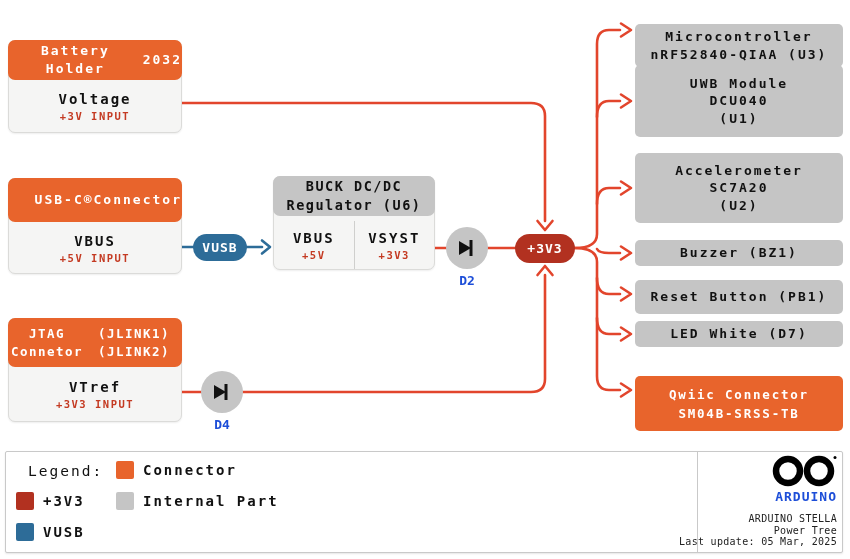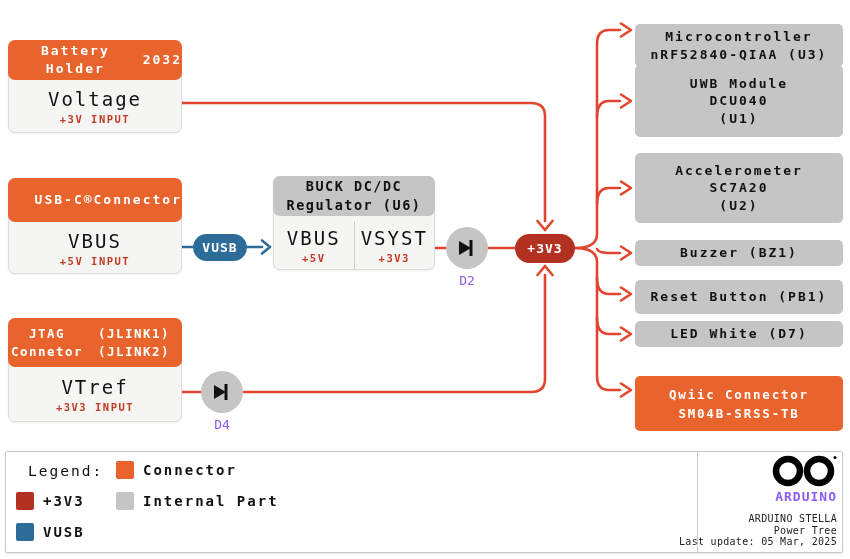--- a/index.html
+++ b/index.html
@@ -19,21 +19,21 @@
 
   
   .srcbox{position:absolute;left:8px;width:174px;background:var(--box-bg);
     border:1px solid var(--box-border);border-radius:7px;box-shadow:0 1px 2px rgba(0,0,0,.07)}
   .srcbox .hd{position:absolute;top:-1px;left:-1px;right:-1px;background:var(--orange);
     border-radius:7px;color:#fff;font-weight:bold;letter-spacing:2px;font-size:13px;line-height:18px;
     display:flex;flex-direction:row;justify-content:flex-end;align-items:center;text-align:center}
   .srcbox .hd.small{font-size:12.5px;letter-spacing:1.5px}
   .srcbox .bd{position:absolute;left:0;right:0;bottom:0;display:flex;flex-direction:column;
     justify-content:center;align-items:center;gap:3px}
-  .sig{font-weight:normal;font-size:19px;letter-spacing:2px;color:#111}
+  .sig{font-weight:bold;font-size:14px;letter-spacing:2px;color:#111}
   .note{font-weight:bold;font-size:10.5px;letter-spacing:1.5px;color:var(--note-red)}
 
   
   .regbox{position:absolute;left:273px;top:176px;width:162px;height:94px;background:var(--box-bg);
     border:1px solid var(--box-border);border-radius:7px;box-shadow:0 1px 2px rgba(0,0,0,.07)}
   .regbox .hd{position:absolute;top:-1px;left:-1px;right:-1px;height:40px;background:var(--internal);
     border-radius:7px;color:#111;font-weight:bold;font-size:13.5px;line-height:19px;letter-spacing:1.5px;
     display:flex;flex-direction:column;justify-content:center;align-items:center;text-align:center}
   .regbox .cells{position:absolute;left:0;right:0;top:44px;bottom:0;display:flex}
   .regbox .cell{flex:1;display:flex;flex-direction:column;justify-content:center;align-items:center;gap:3px}
@@ -44,35 +44,35 @@
     display:flex;flex-direction:column;justify-content:center;align-items:center;
     font-weight:bold;font-size:13px;line-height:17.5px;letter-spacing:2px;color:#111;text-align:center}
   .loadbox.connector{background:var(--orange);color:#fff;font-size:12.5px;line-height:19px;letter-spacing:1.8px}
 
   
   .pill{position:absolute;border-radius:15px;color:#fff;font-weight:bold;font-size:13px;letter-spacing:1px;
     display:flex;align-items:center;justify-content:center}
   .pill.blue{background:var(--vusb)}
   .pill.red{background:var(--v3v3)}
 
-  .dlabel{position:absolute;width:40px;text-align:center;font-weight:normal;font-size:13px;color:#8b5cf6}
+  .dlabel{position:absolute;width:40px;text-align:center;font-weight:bold;font-size:13px;color:#1d4ed8}
 
   
   .panel{position:absolute;left:5px;top:451px;width:838px;height:102px;background:#fff;
     border:1.5px solid #C9C9C9;border-radius:2px;box-shadow:0 1px 2px rgba(0,0,0,.10)}
   .panel .divider{position:absolute;left:691px;top:0;bottom:0;width:1px;background:#C9C9C9}
   .lg-title{position:absolute;font-weight:normal;font-size:14.5px;letter-spacing:2px;color:#111}
   .lg-item{position:absolute;display:flex;align-items:center;gap:9px;font-weight:bold;font-size:14px;
     letter-spacing:2px;color:#111}
   .sw{width:18px;height:18px;border-radius:2px;flex:0 0 auto}
   .sw.v3v3{background:var(--v3v3)} .sw.vusb{background:var(--vusb)}
   .sw.orange{background:var(--orange)} .sw.internal{background:var(--internal)}
 
   .brandwrap{position:absolute;right:13px;top:455px;width:170px;text-align:right}
-  .brand-name{font-weight:bold;font-size:13px;letter-spacing:1px;color:#8b5cf6;margin-top:2px}
+  .brand-name{font-weight:bold;font-size:13px;letter-spacing:1px;color:#1d4ed8;margin-top:2px}
   .brand-info{margin-top:9px;font-size:10px;line-height:11.5px;letter-spacing:.3px;color:#222}
 </style>
 </head>
 <body>
 
 <svg class="wires" width="850" height="559" viewBox="0 0 850 559">
   <g fill="none" stroke-width="2.6" stroke-linecap="round" stroke-linejoin="round" style="stroke:var(--wire)">
     <path d="M182,103 H531 Q545,103 545,116 V221"></path>
     <path d="M182,392 H531 Q545,392 545,379 V275"></path>
     <path d="M435,248 H515"></path>

